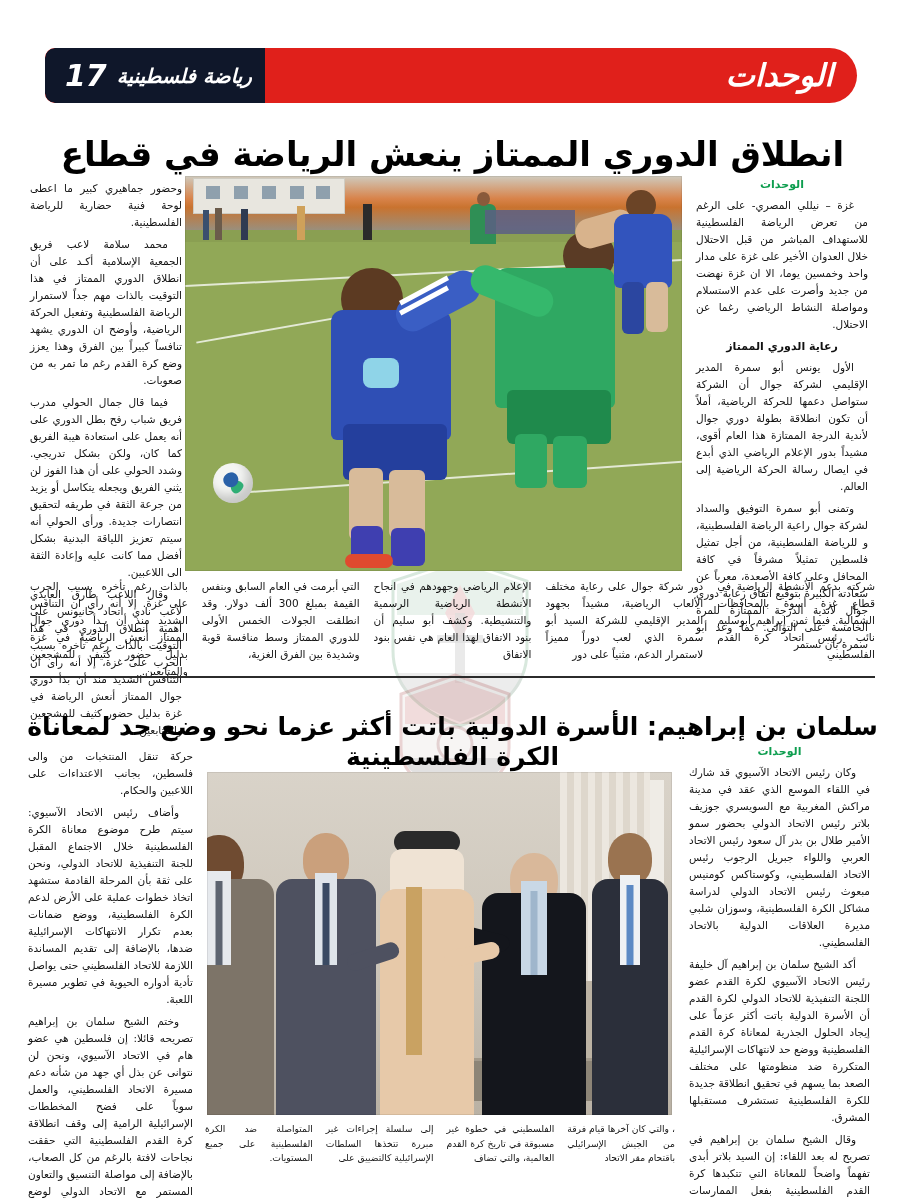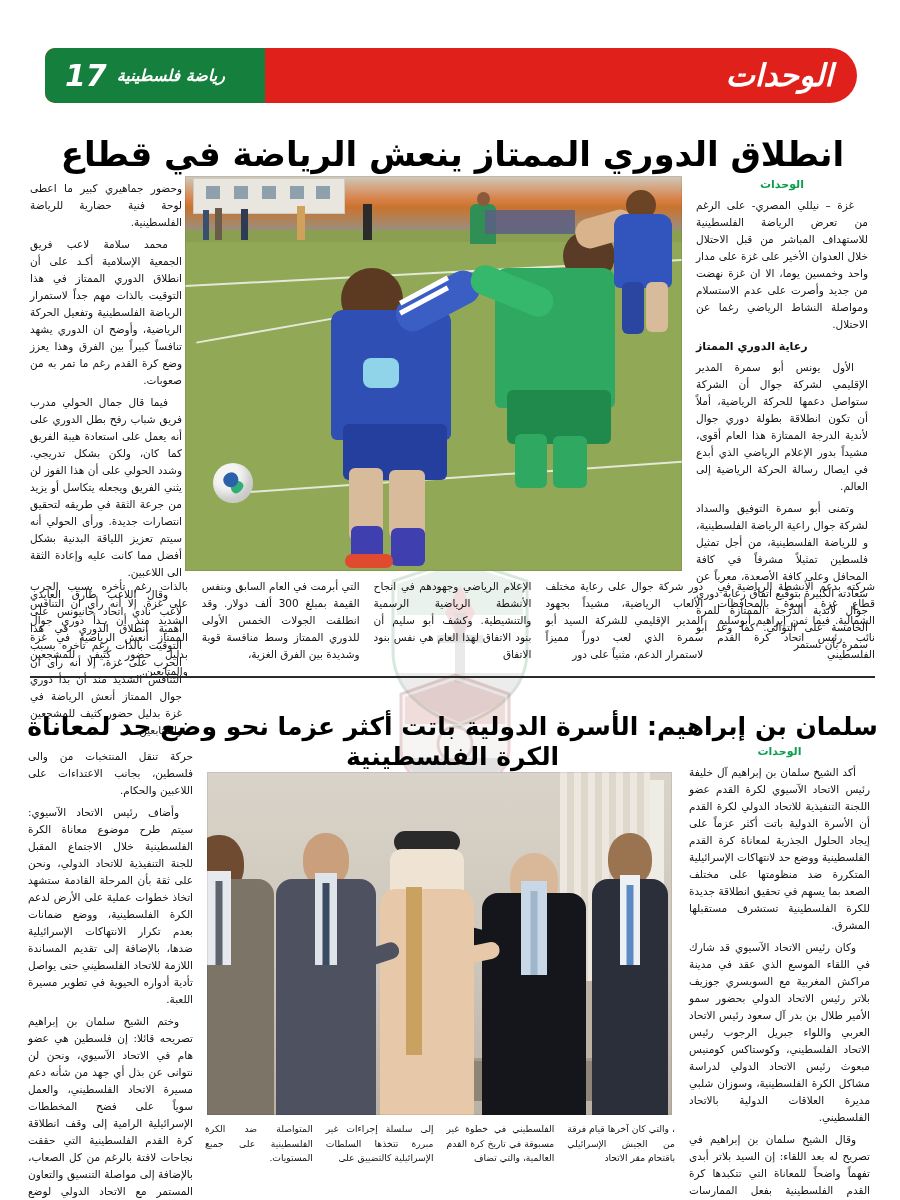--- a/index.html
+++ b/index.html
@@ -58,40 +58,40 @@
     padding-left: 22px;
     white-space: nowrap;
     transform: translateX(-140px);
   }
   .masthead-green {
     position: absolute;
     left: 0px;
     top: 0px;
     width: 220px;
     height: 55px;
-    background: #15803d;
+    background: #0f172a;
     border-radius: 10px 0 0 10px;
     display: flex;
     align-items: center;
     justify-content: flex-start;
     direction: ltr;
     padding-left: 18px;
     box-sizing: border-box;
   }
   .issue-number {
     color: #ffffff;
     font-size: 30px;
     font-weight: bold;
     font-style: italic;
     line-height: 1;
     padding-left: 2px;
   }
   .section-name {
     color: #ffffff;
-    font-size: 16px;
+    font-size: 20px;
     font-weight: bold;
     font-style: italic;
     line-height: 1;
     padding-left: 10px;
     white-space: nowrap;
   }
 
   
   .watermark {
     position: absolute;
@@ -169,21 +169,21 @@
     text-align: justify;
     font-size: 10.5px;
     line-height: 1.62;
     color: #131313;
     margin: 0 0 5px 0;
   }
   .atext.indent { text-indent: 14px; }
 
   .subhead {
     direction: rtl;
-    text-align: left;
+    text-align: center;
     font-weight: bold;
     font-size: 11px;
     color: #111;
     margin: 7px 0 6px 0;
   }
 
   
   .strip1 {
     position: absolute;
     left: 30px;
@@ -507,22 +507,22 @@
         <div class="bd" style="height:236px;background:#7d7468;"></div>
         <div class="sh" style="bottom:150px;width:24px;height:94px;background:#e6e9ed;"></div>
         <div class="ti" style="bottom:150px;height:84px;background:#5d6470;"></div>
       </div>
       <div class="photo-edge"></div>
     </div>
   </div>
 
   <div class="col-r2">
     <div class="byline">الوحدات</div>
+    <p class="atext indent">وكان رئيس الاتحاد الآسيوي قد شارك في اللقاء الموسع الذي عقد في مدينة مراكش المغربية مع السويسري جوزيف بلاتر رئيس الاتحاد الدولي بحضور سمو الأمير طلال بن بدر آل سعود رئيس الاتحاد العربي واللواء جبريل الرجوب رئيس الاتحاد الفلسطيني، وكوستاكس كومنيس مبعوث رئيس الاتحاد الدولي لدراسة مشاكل الكرة الفلسطينية، وسوزان شلبي مديرة العلاقات الدولية بالاتحاد الفلسطيني.</p>
     <p class="atext indent">أكد الشيخ سلمان بن إبراهيم آل خليفة رئيس الاتحاد الآسيوي لكرة القدم عضو اللجنة التنفيذية للاتحاد الدولي لكرة القدم أن الأسرة الدولية باتت أكثر عزماً على إيجاد الحلول الجذرية لمعاناة كرة القدم الفلسطينية ووضع حد لانتهاكات الإسرائيلية المتكررة ضد منظومتها على مختلف الصعد بما يسهم في تحقيق انطلاقة جديدة للكرة الفلسطينية تستشرف مستقبلها المشرق.</p>
-    <p class="atext indent">وكان رئيس الاتحاد الآسيوي قد شارك في اللقاء الموسع الذي عقد في مدينة مراكش المغربية مع السويسري جوزيف بلاتر رئيس الاتحاد الدولي بحضور سمو الأمير طلال بن بدر آل سعود رئيس الاتحاد العربي واللواء جبريل الرجوب رئيس الاتحاد الفلسطيني، وكوستاكس كومنيس مبعوث رئيس الاتحاد الدولي لدراسة مشاكل الكرة الفلسطينية، وسوزان شلبي مديرة العلاقات الدولية بالاتحاد الفلسطيني.</p>
     <p class="atext indent">وقال الشيخ سلمان بن إبراهيم في تصريح له بعد اللقاء: إن السيد بلاتر أبدى تفهماً واضحاً للمعاناة التي تتكبدها كرة القدم الفلسطينية بفعل الممارسات الإسرائيلية المنافية لكل المواثيق والأعراف الدولية</p>
   </div>
 
   <div class="col-l2">
     <p class="atext">حركة تنقل المنتخبات من والى فلسطين، بجانب الاعتداءات على اللاعبين والحكام.</p>
     <p class="atext indent">وأضاف رئيس الاتحاد الآسيوي: سيتم طرح موضوع معاناة الكرة الفلسطينية خلال الاجتماع المقبل للجنة التنفيذية للاتحاد الدولي، ونحن على ثقة بأن المرحلة القادمة ستشهد اتخاذ خطوات عملية على الأرض لدعم الكرة الفلسطينية، ووضع ضمانات بعدم تكرار الانتهاكات الإسرائيلية ضدها، بالإضافة إلى تقديم المساندة اللازمة للاتحاد الفلسطيني حتى يواصل تأدية أدواره الحيوية في تطوير مسيرة اللعبة.</p>
     <p class="atext indent">وختم الشيخ سلمان بن إبراهيم تصريحه قائلا: إن فلسطين هي عضو هام في الاتحاد الآسيوي، ونحن لن نتوانى عن بذل أي جهد من شأنه دعم مسيرة الاتحاد الفلسطيني، والعمل سوياً على فضح المخططات الإسرائيلية الرامية إلى وقف انطلاقة كرة القدم الفلسطينية التي حققت نجاحات لافتة بالرغم من كل الصعاب، بالإضافة إلى مواصلة التنسيق والتعاون المستمر مع الاتحاد الدولي لوضع الحلول بعيدة المدى التي تشكل رادعاً للجانب الإسرائيلي من أجل وقف انتهاكاته المتواصلة ضد الكرة الفلسطينية على جميع المستويات.</p>
   </div>
 
   <div class="strip2">

